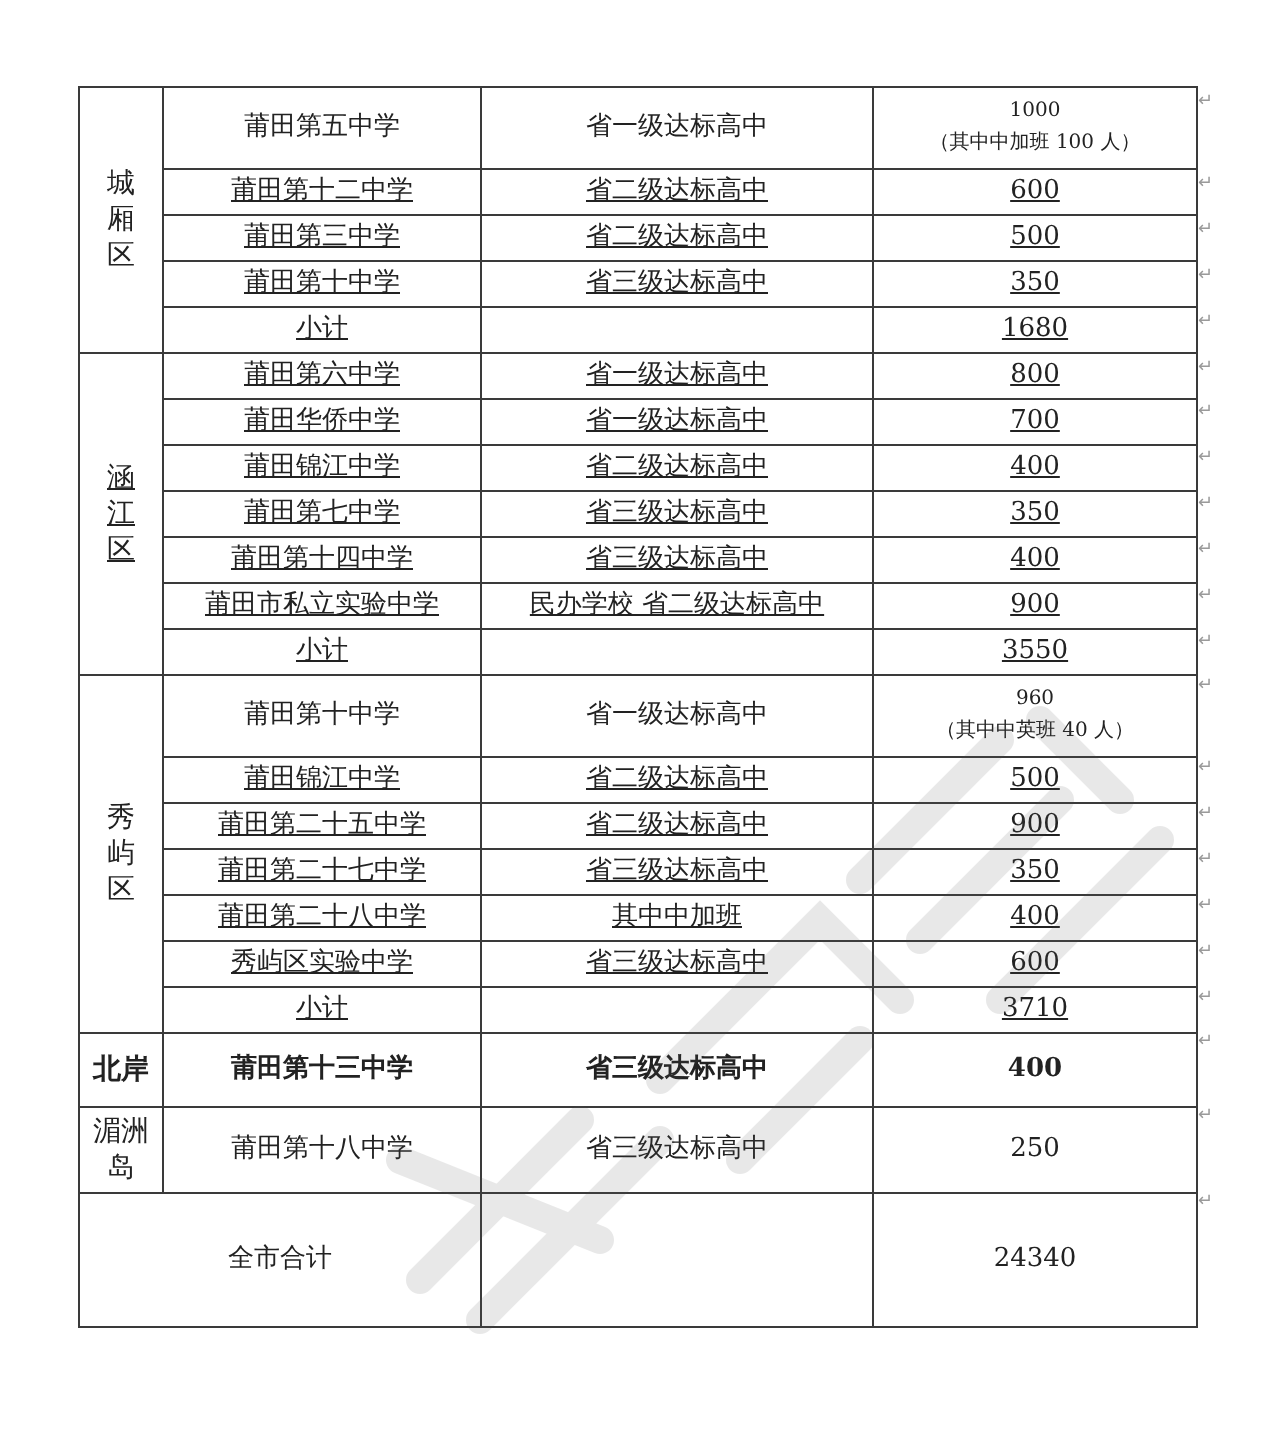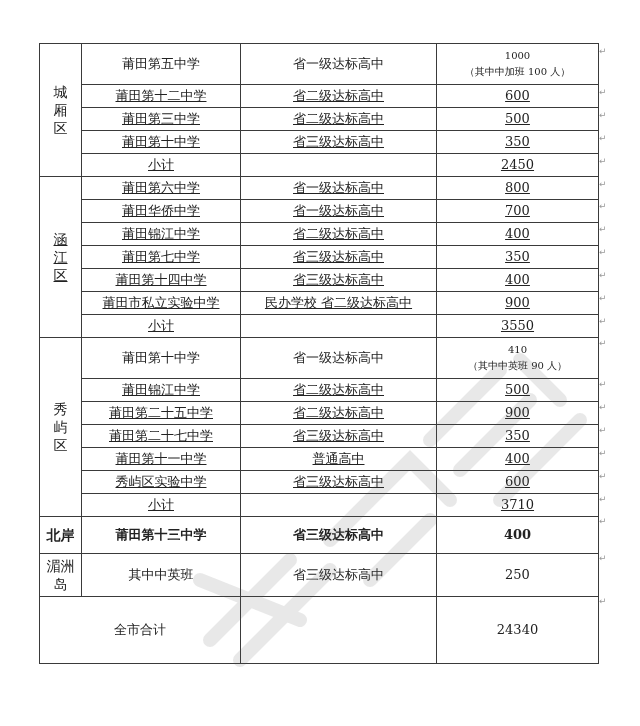--- a/index.html
+++ b/index.html
@@ -106,21 +106,21 @@
       <td class="num">500</td>
     </tr>
     <tr class="h22">
       <td>莆田第十中学</td>
       <td>省三级达标高中</td>
       <td class="num">350</td>
     </tr>
     <tr class="h22">
       <td>小计</td>
       <td></td>
-      <td class="num">2450</td>
+      <td class="num">1680</td>
     </tr>
 
     <tr class="h22">
       <td class="district" rowspan="7">
         <span>涵</span>
         <span>江</span>
         <span>区</span>
       </td>
       <td>莆田第六中学</td>
       <td>省一级达标高中</td>
@@ -159,42 +159,42 @@
 
     <tr class="h41">
       <td class="district" rowspan="7">
         <span>秀</span>
         <span>屿</span>
         <span>区</span>
       </td>
       <td>莆田第十中学</td>
       <td>省一级达标高中</td>
       <td class="num">
-        <span class="note">410</span>
-        <span class="note">（其中中英班 90 人）</span>
+        <span class="note">960</span>
+        <span class="note">（其中中英班 40 人）</span>
       </td>
     </tr>
     <tr class="h22">
       <td>莆田锦江中学</td>
       <td>省二级达标高中</td>
       <td class="num">500</td>
     </tr>
     <tr class="h22">
       <td>莆田第二十五中学</td>
       <td>省二级达标高中</td>
       <td class="num">900</td>
     </tr>
     <tr class="h22">
       <td>莆田第二十七中学</td>
       <td>省三级达标高中</td>
       <td class="num">350</td>
     </tr>
     <tr class="h22">
-      <td>莆田第十一中学</td>
-      <td>普通高中</td>
+      <td>莆田第二十八中学</td>
+      <td>其中中加班</td>
       <td class="num">400</td>
     </tr>
     <tr class="h22">
       <td>秀屿区实验中学</td>
       <td>省三级达标高中</td>
       <td class="num">600</td>
     </tr>
     <tr class="h22">
       <td>小计</td>
       <td></td>
@@ -208,21 +208,21 @@
       <td>莆田第十三中学</td>
       <td>省三级达标高中</td>
       <td class="num">400</td>
     </tr>
 
     <tr class="h43">
       <td class="district">
         <span>湄洲</span>
         <span>岛</span>
       </td>
-      <td>其中中英班</td>
+      <td>莆田第十八中学</td>
       <td>省三级达标高中</td>
       <td class="num">250</td>
     </tr>
 
     <tr class="h67">
       <td colspan="2">全市合计</td>
       <td></td>
       <td class="num">24340</td>
     </tr>
   </tbody>

